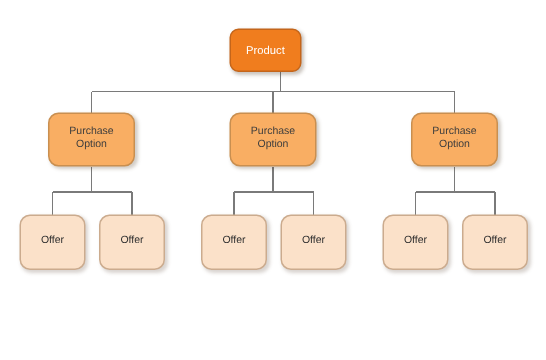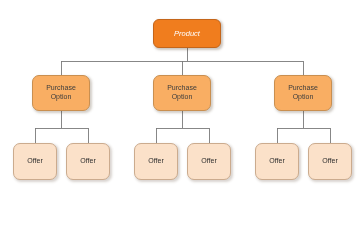--- a/index.html
+++ b/index.html
@@ -76,21 +76,21 @@
       <line x1="182" y1="111" x2="182" y2="128" stroke="#7a7a7a" stroke-width="0.9" shape-rendering="crispEdges"></line>
       <line x1="156" y1="128" x2="209" y2="128" stroke="#7a7a7a" stroke-width="0.9" shape-rendering="crispEdges"></line>
       <line x1="156" y1="128" x2="156" y2="143" stroke="#7a7a7a" stroke-width="0.9" shape-rendering="crispEdges"></line>
       <line x1="209" y1="128" x2="209" y2="143" stroke="#7a7a7a" stroke-width="0.9" shape-rendering="crispEdges"></line>
       <line x1="303" y1="111" x2="303" y2="128" stroke="#7a7a7a" stroke-width="0.9" shape-rendering="crispEdges"></line>
       <line x1="277" y1="128" x2="330" y2="128" stroke="#7a7a7a" stroke-width="0.9" shape-rendering="crispEdges"></line>
       <line x1="277" y1="128" x2="277" y2="143" stroke="#7a7a7a" stroke-width="0.9" shape-rendering="crispEdges"></line>
       <line x1="330" y1="128" x2="330" y2="143" stroke="#7a7a7a" stroke-width="0.9" shape-rendering="crispEdges"></line>
     </svg>
 
-  <div class="node node-root" style="left: 153px; top: 19px; width: 68px; height: 29px; font-style: italic;">
+  <div class="node node-root" style="left: 153px; top: 19px; width: 48px; height: 29px;">
     <span>Product</span>
   </div>
 
   <div class="node node-mid" style="left: 32px; top: 75px; width: 58px; height: 36px;">
     <span>Purchase
 Option</span>
   </div>
   <div class="node node-mid" style="left: 153px; top: 75px; width: 58px; height: 36px;">
     <span>Purchase
 Option</span>

